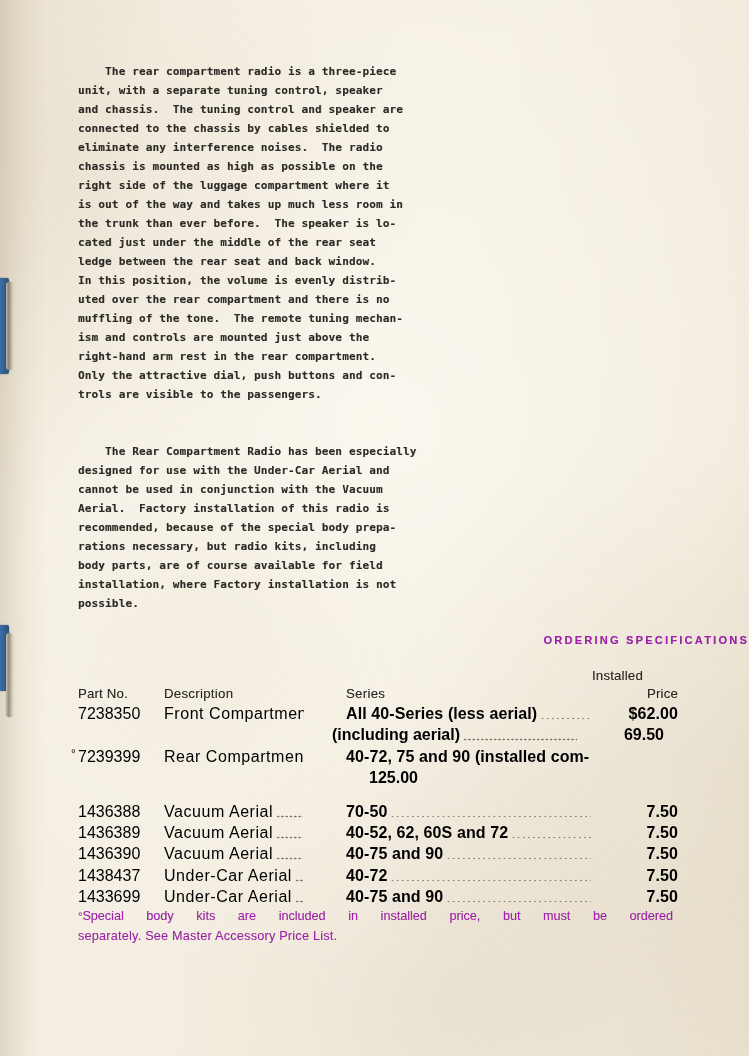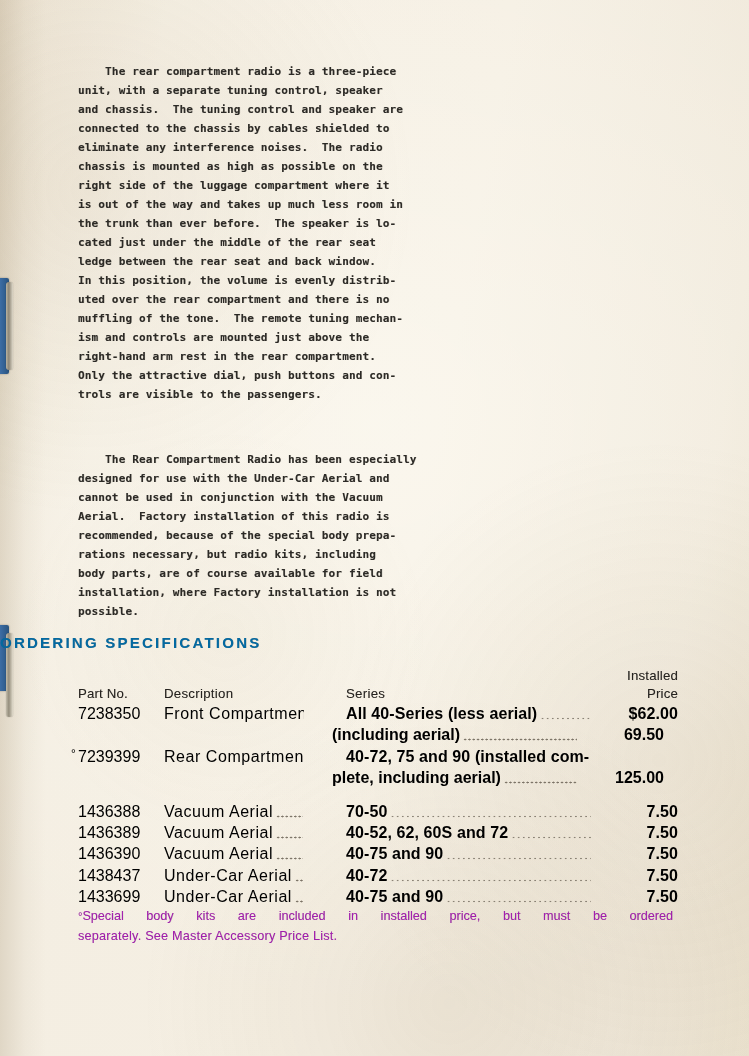--- a/index.html
+++ b/index.html
@@ -90,34 +90,34 @@
     width: 620px;
     font-family: "DejaVu Sans Mono", "Liberation Mono", monospace;
     font-size: 11px;
     line-height: 19px;
     letter-spacing: 0.15px;
     color: #2c2a26;
     white-space: pre;
     font-weight: 600;
     text-shadow: 0.4px 0.3px 0.6px rgba(60,55,45,0.30);
   }
-  .body-copy .para + .para { margin-top: 8px; }
+  .body-copy .para + .para { margin-top: 0; }
 
   
   .section-heading {
     position: absolute;
     left: 0;
     right: 0;
     top: 634px;
-    text-align: left;
+    text-align: right;
     font-family: "Liberation Sans", sans-serif;
     font-weight: bold;
-    font-size: 15px;
+    font-size: 11px;
     letter-spacing: 2.25px;
-    color: #0369a1;
+    color: #a21caf;
     text-shadow: 0.3px 0.2px 0.5px rgba(50,45,38,0.35);
   }
   .spec-row {
     display: flex;
     align-items: baseline;
     height: 21.4px;
   }
 
   .col-part {
     width: 86px;
@@ -185,21 +185,21 @@
     font-family: "Liberation Sans", sans-serif;
     font-size: 13.2px;
     color: #262320;
     text-shadow: 0.3px 0.2px 0.5px rgba(60,55,45,0.3);
   }
   .head-installed {
     position: absolute;
     right: 0;
     top: 0;
     width: 86px;
-    text-align: right;
+    text-align: left;
     letter-spacing: 0.2px;
   }
   .head-line {
     position: absolute;
     top: 18px;
     left: 0;
     right: 0;
     display: flex;
     align-items: flex-start;
   }
@@ -328,24 +328,20 @@
         <div class="col-desc">
           <span class="txt">Rear Compartment Radio</span>
         </div>
         <div class="col-series">
           <span class="txt">40-72, 75 and 90 (installed com-</span>
         </div>
         <div class="col-price"></div>
       </div>
       <div class="cont-row">
         <div class="cont-spacer"></div>
-        <div class="cont-series">
-          <span class="txt">plete, including aerial)</span>
-          <span class="leader dense"></span>
-        </div>
         <div class="cont-price">125.00</div>
       </div>
       <div class="gap-row"></div>
       <div class="spec-row">
         <div class="col-part"><span>1436388</span></div>
         <div class="col-desc">
           <span class="txt">Vacuum Aerial</span>
           <span class="leader dense"></span>
         </div>
         <div class="col-series">

